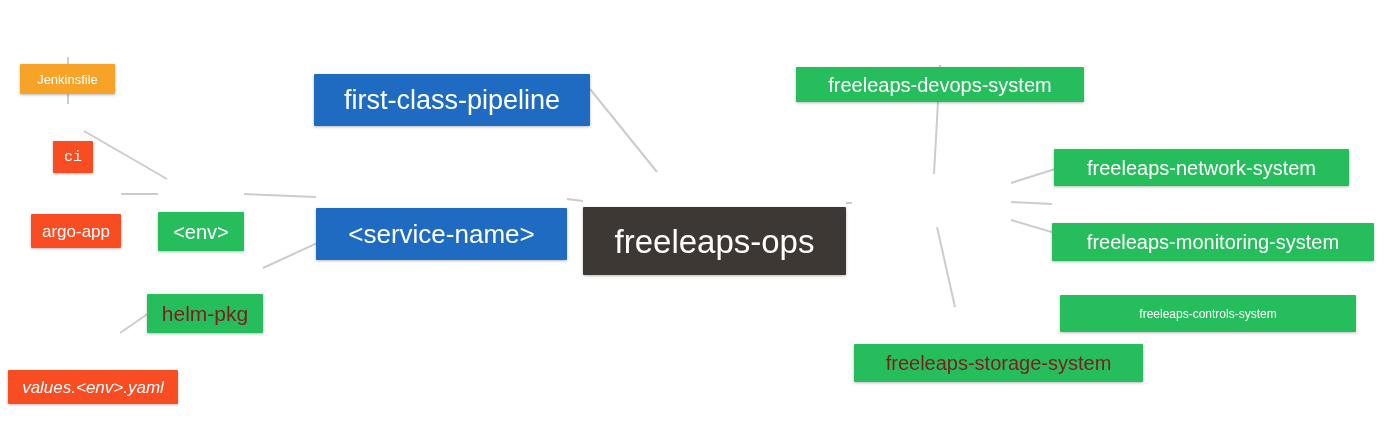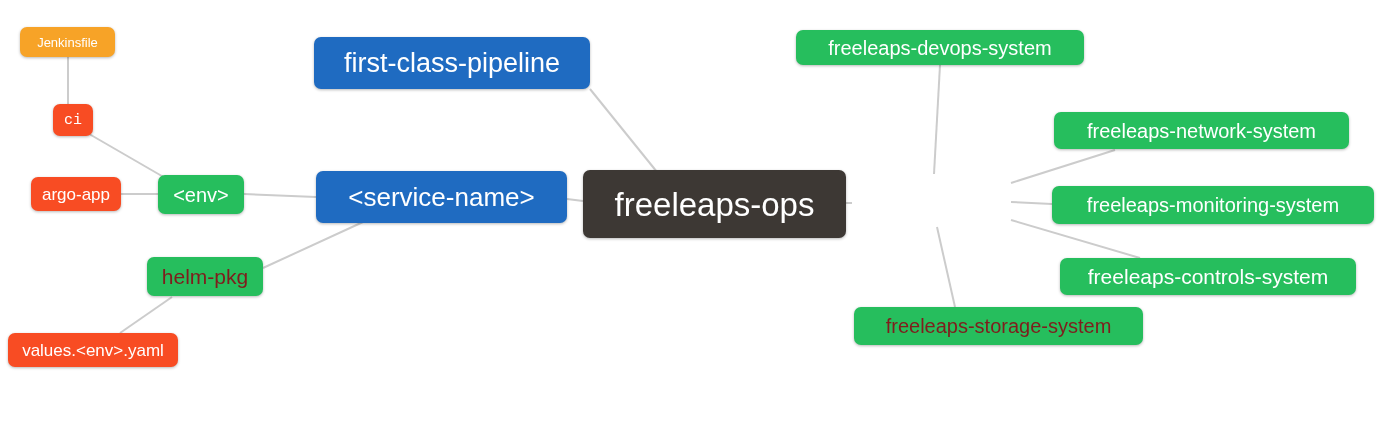--- a/index.html
+++ b/index.html
@@ -22,27 +22,28 @@
     width: 1390px;
     height: 421px;
     display: block;
   }
   .node {
     position: absolute;
     display: flex;
     align-items: center;
     justify-content: center;
     color: #ffffff;
-    border-radius: 7px;
+    border-radius: 1px;
     box-shadow: 0 1px 3px rgba(0,0,0,0.28);
     white-space: nowrap;
     line-height: 1;
     cursor: pointer;
     box-sizing: border-box;
     user-select: none;
+    margin-top: 37px;
   }
 </style>
 </head>
 <body>
 
 <div class="canvas" style="background: rgb(255, 255, 255);">
   <svg class="edges-layer" width="1390" height="421" viewBox="0 0 1390 421" xmlns="http://www.w3.org/2000/svg">
       <line x1="68" y1="57" x2="68" y2="104" stroke="#cccccc" stroke-width="2"></line>
       <line x1="84" y1="131" x2="167" y2="179" stroke="#cccccc" stroke-width="2"></line>
       <line x1="121" y1="194" x2="158" y2="194" stroke="#cccccc" stroke-width="2"></line>
@@ -57,22 +58,22 @@
       <line x1="1011" y1="202" x2="1052" y2="204" stroke="#cccccc" stroke-width="2"></line>
       <line x1="1011" y1="220" x2="1140" y2="258" stroke="#cccccc" stroke-width="2"></line>
       <line x1="937" y1="227" x2="955" y2="307" stroke="#cccccc" stroke-width="2"></line>
     </svg>
 
 <div class="node" style="left: 20px; top: 27px; width: 95px; height: 30px; font-size: 13px; background: rgb(247, 163, 39); color: rgb(255, 255, 255);">Jenkinsfile</div>
     <div class="node" style="left: 53px; top: 104px; width: 40px; height: 32px; font-size: 15px; background: rgb(248, 76, 35); color: rgb(255, 255, 255); font-family: Liberation Mono, monospace;">ci</div>
     <div class="node" style="left: 31px; top: 177px; width: 90px; height: 34px; font-size: 17px; background: rgb(248, 76, 35); color: rgb(255, 255, 255);">argo-app</div>
     <div class="node" style="left: 158px; top: 175px; width: 86px; height: 39px; font-size: 20px; background: rgb(38, 190, 93); color: rgb(255, 255, 255);">&lt;env&gt;</div>
     <div class="node" style="left: 147px; top: 257px; width: 116px; height: 39px; font-size: 21px; background: rgb(38, 190, 93); color: #7f1d1d;">helm-pkg</div>
-    <div class="node" style="left: 8px; top: 333px; width: 170px; height: 34px; font-size: 17px; background: rgb(248, 76, 35); color: rgb(255, 255, 255);">values.&lt;env&gt;.yaml</div>
+    <div class="node" style="left: 8px; top: 333px; width: 170px; height: 34px; font-size: 17px; background: rgb(248, 76, 35); color: rgb(255, 255, 255); font-style: italic;">values.&lt;env&gt;.yaml</div>
     <div class="node" style="left: 314px; top: 37px; width: 276px; height: 52px; font-size: 27px; background: rgb(31, 107, 193); color: rgb(255, 255, 255);">first-class-pipeline</div>
     <div class="node" style="left: 316px; top: 171px; width: 251px; height: 52px; font-size: 26px; background: rgb(31, 107, 193); color: rgb(255, 255, 255);">&lt;service-name&gt;</div>
     <div class="node" style="left: 583px; top: 170px; width: 263px; height: 68px; font-size: 33px; background: rgb(61, 56, 52); color: rgb(255, 255, 255);">freeleaps-ops</div>
     <div class="node" style="left: 796px; top: 30px; width: 288px; height: 35px; font-size: 20px; background: rgb(38, 190, 93); color: rgb(255, 255, 255);">freeleaps-devops-system</div>
     <div class="node" style="left: 1052px; top: 186px; width: 322px; height: 38px; font-size: 20px; background: rgb(38, 190, 93); color: rgb(255, 255, 255);">freeleaps-monitoring-system</div>
     <div class="node" style="left: 1054px; top: 112px; width: 295px; height: 37px; font-size: 20px; background: rgb(38, 190, 93); color: rgb(255, 255, 255);">freeleaps-network-system</div>
-    <div class="node" style="left: 1060px; top: 258px; width: 296px; height: 37px; font-size: 21px; background: rgb(38, 190, 93); color: rgb(255, 255, 255);">freeleaps-controls-system</div>
+    <div class="node" style="left: 1060px; top: 258px; width: 296px; height: 37px; font-size: 12px; background: rgb(38, 190, 93); color: rgb(255, 255, 255);">freeleaps-controls-system</div>
     <div class="node" style="left: 854px; top: 307px; width: 289px; height: 38px; font-size: 20px; background: rgb(38, 190, 93); color: #7f1d1d;">freeleaps-storage-system</div>
   </div>
 
 </body></html>

